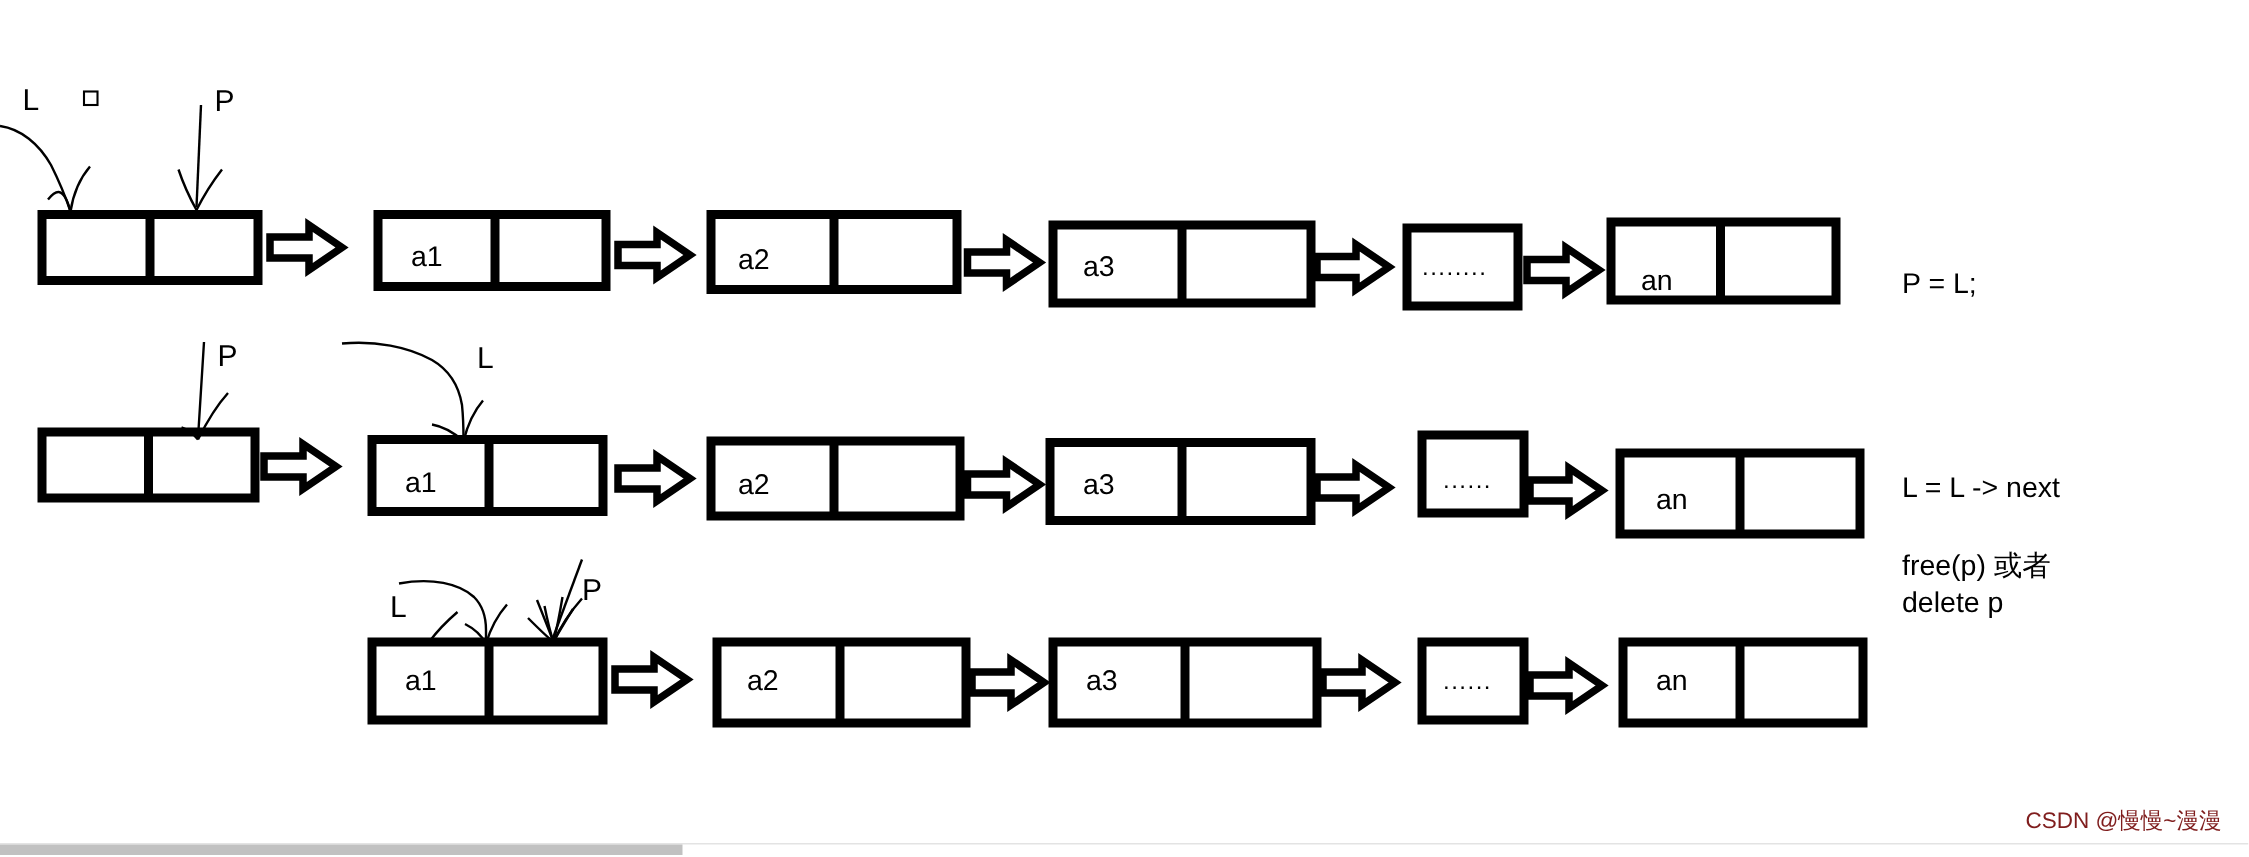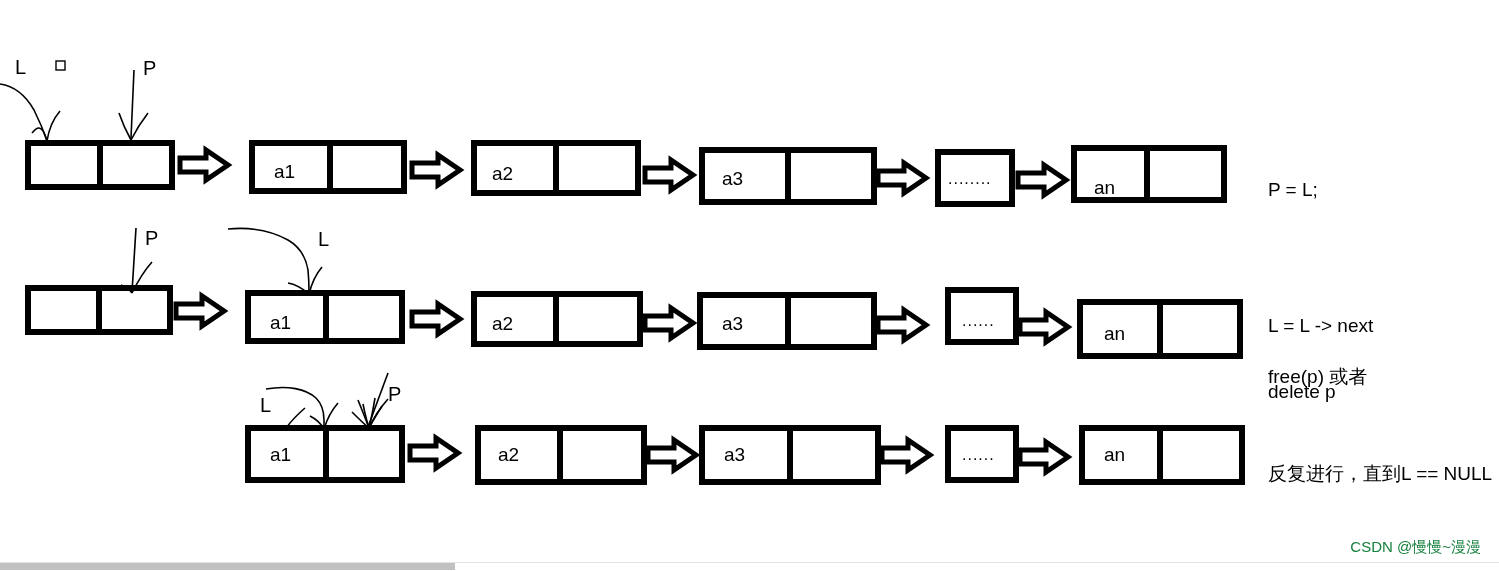--- a/index.html
+++ b/index.html
@@ -17,21 +17,21 @@
   .dots{font-size:16px;letter-spacing:1px;}
 
   .scrollbar-track{
     position:absolute;left:0;top:562px;width:1499px;height:9px;background:#ffffff;
     border-top:1px solid #e3e3e3;
   }
   .scrollbar-thumb{
     position:absolute;left:0;top:563px;width:455px;height:7px;background:#c1c1c1;border-radius:0;
   }
   .watermark{
-    position:absolute;right:18px;top:538px;font-size:15px;color:#15803d;white-space:nowrap;
+    position:absolute;right:18px;top:538px;font-size:15px;color:#7f1d1d;white-space:nowrap;
     font-family:"Liberation Sans","DejaVu Sans",sans-serif;
   }
 </style>
 </head>
 <body>
 
 <div id="stage">
 
   <svg viewBox="0 0 1499 571">
     <defs>
@@ -203,29 +203,28 @@
 
   <div class="txt ptr-label" style="left:145px; top:227px;">P</div>
   <div class="txt ptr-label" style="left:318px; top:228px;">L</div>
   <div class="txt node-label" style="left:270px; top:312px;">a1</div>
   <div class="txt node-label" style="left:492px; top:313px;">a2</div>
   <div class="txt node-label" style="left:722px; top:313px;">a3</div>
   <div class="txt dots" style="left:962px; top:312px;">......</div>
   <div class="txt node-label" style="left:1104px;top:323px;">an</div>
   <div class="txt code-line" style="left:1268px;top:299px;">L = L -&gt; next</div>
   <div class="txt code-line" style="left:1268px;top:348px;">free(p) 或者</div>
-  <div class="txt code-line" style="left:1268px;top:365px;">delete p</div>
+  <div class="txt code-line" style="left:1268px;top:376px;">delete p</div>
 
   <div class="txt ptr-label" style="left:260px; top:394px;">L</div>
   <div class="txt ptr-label" style="left:388px; top:383px;">P</div>
   <div class="txt node-label" style="left:270px; top:444px;">a1</div>
   <div class="txt node-label" style="left:498px; top:444px;">a2</div>
   <div class="txt node-label" style="left:724px; top:444px;">a3</div>
   <div class="txt dots" style="left:962px; top:446px;">......</div>
   <div class="txt node-label" style="left:1104px;top:444px;">an</div>
-  <div class="txt code-line" style="left:1268px;top:445px;">反复进行，直到L == NULL</div>
 
   <div class="watermark">CSDN @慢慢~漫漫</div>
 
   <div class="scrollbar-track"></div>
   <div class="scrollbar-thumb"></div>
 
 </div>
 
 </body></html>

